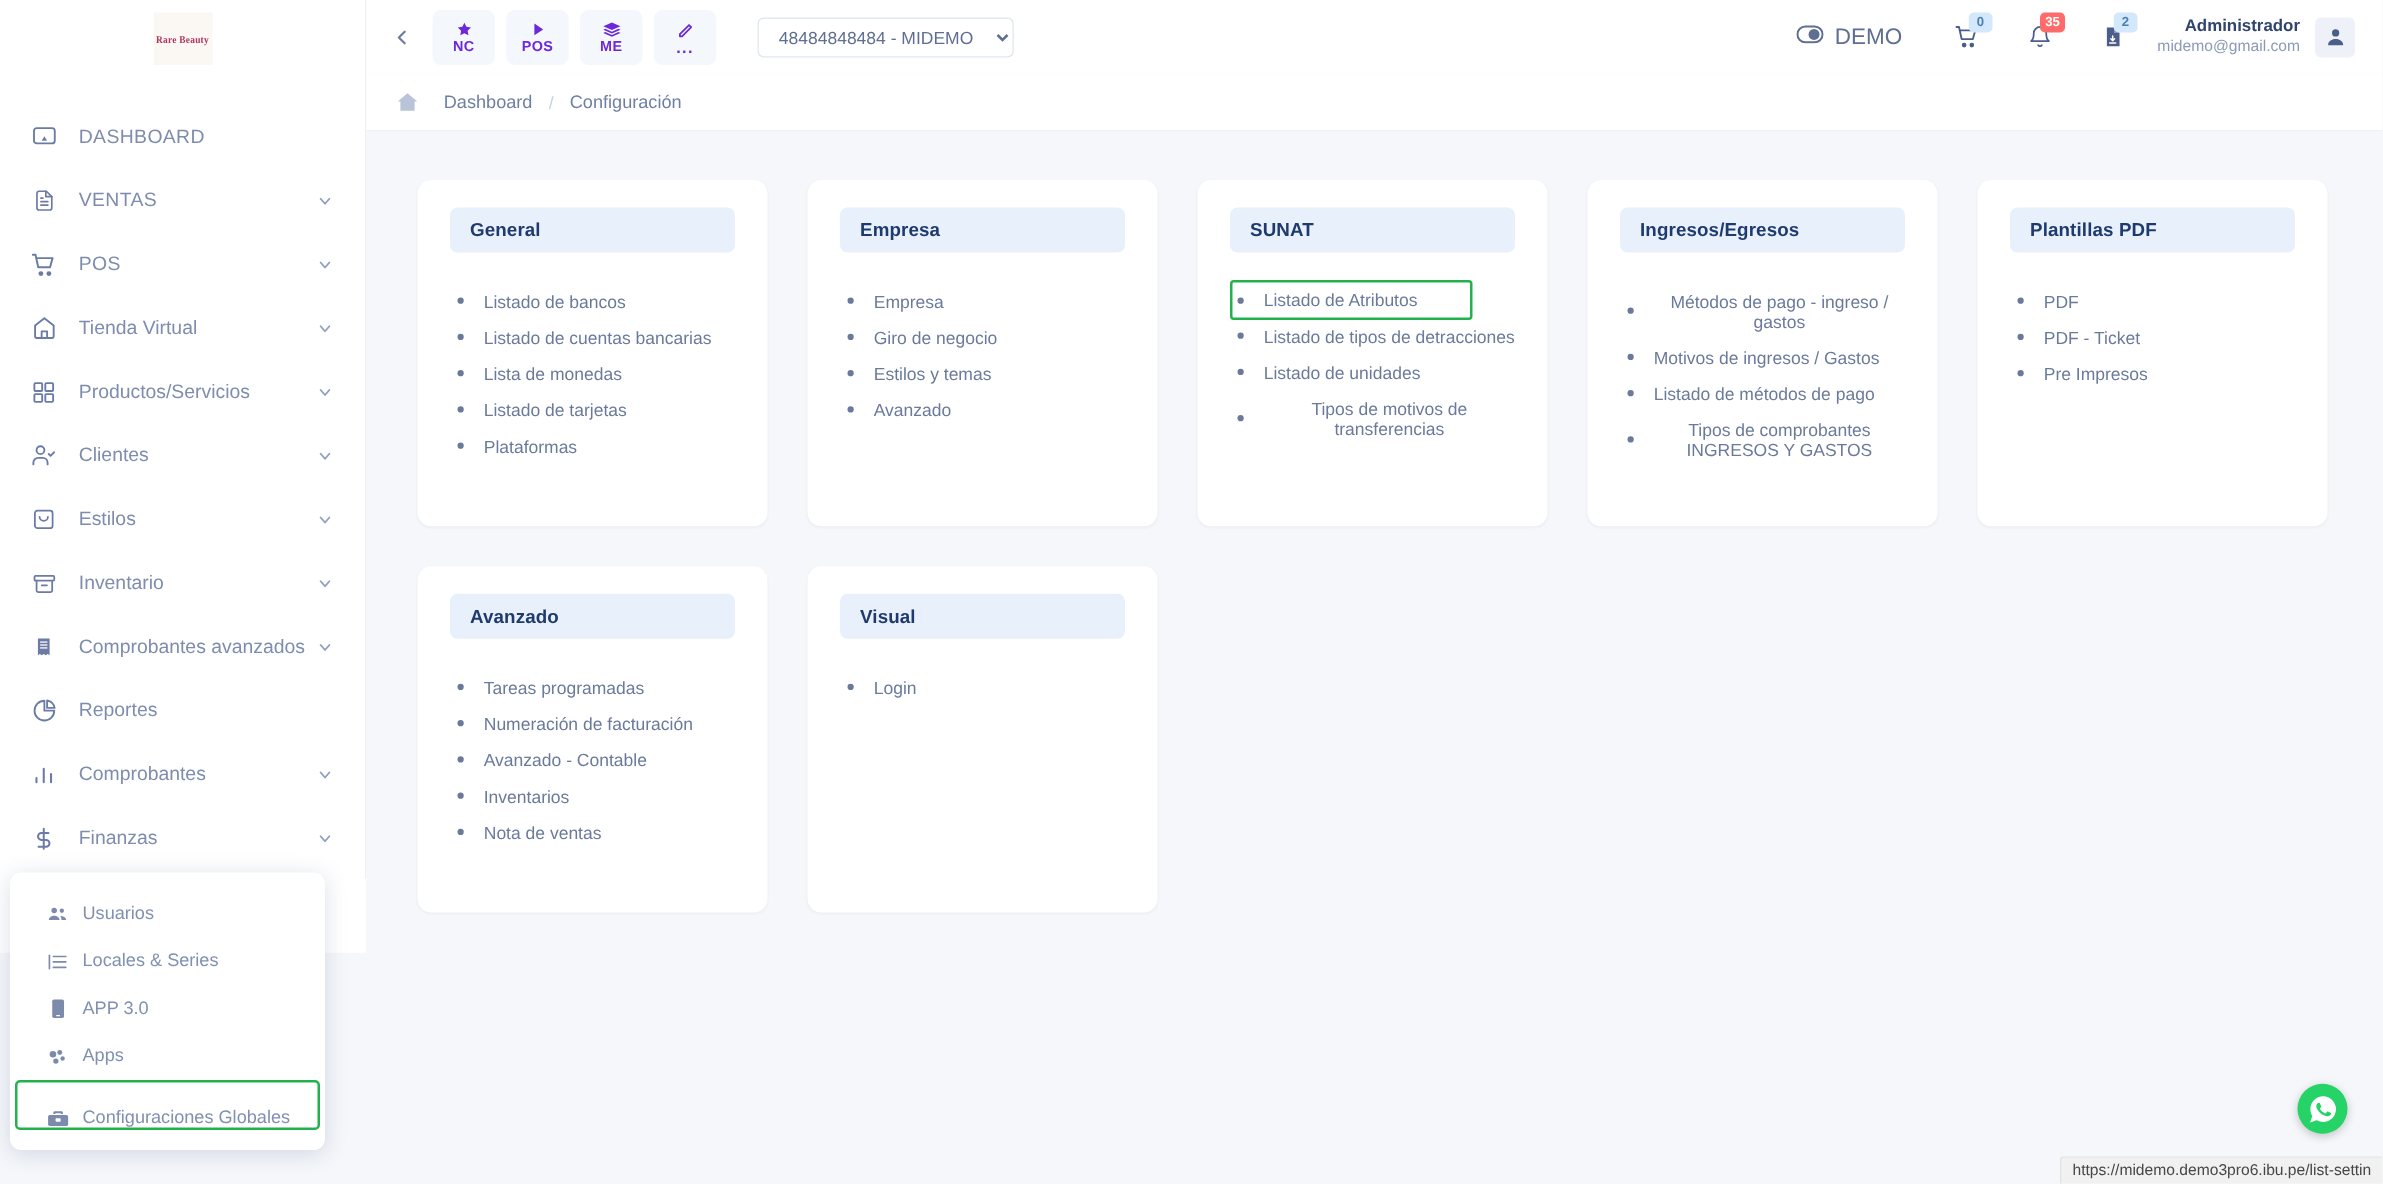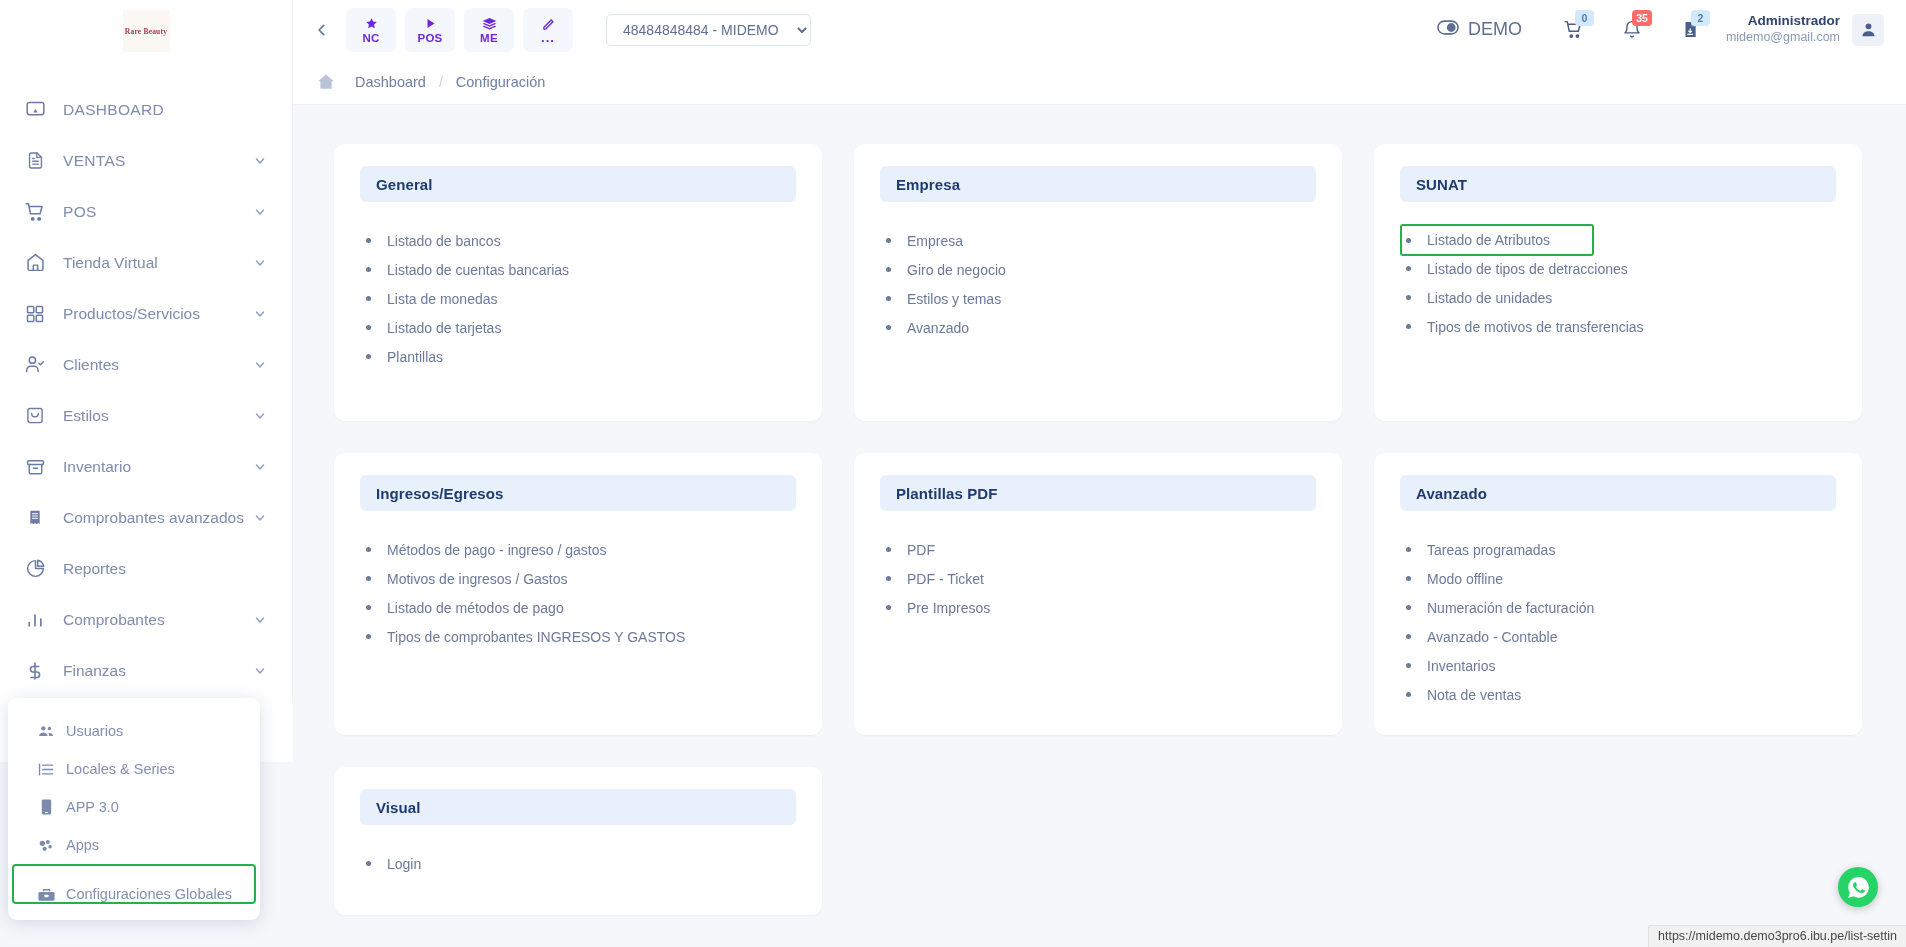--- a/index.html
+++ b/index.html
@@ -142,21 +142,21 @@
   .crumb { color: #6f7fa3; font-size: 14.5px; cursor: pointer; }
   .crumb-sep { color: #c7d0e0; margin: 0 13px; font-size: 14px; }
   .crumb.current { color: #6f7fa3; cursor: default; }
 
   
   #content {
     flex: 1; overflow: hidden; padding: 39px 44px 0 41px;
   }
   #grid {
     display: grid;
-    grid-template-columns: repeat(3, 1fr);
+    grid-template-columns: repeat(5, 1fr);
     gap: 32px 32px;
     text-align: center;
   }
   .card {
     background: #fff; border-radius: 11px; padding: 22px 26px 26px 26px;
     box-shadow: 0 1px 2px rgba(60,80,120,.05);
   }
   .card.r1 { min-height: 277px; }
   .card.r2 { min-height: 277px; }
   .card.r3 { min-height: 148px; }
@@ -584,21 +584,21 @@
             <li>
               <span class="dot"></span>
               <span>Lista de monedas</span>
             </li>
             <li>
               <span class="dot"></span>
               <span>Listado de tarjetas</span>
             </li>
             <li>
               <span class="dot"></span>
-              <span>Plantillas</span>
+              <span>Plataformas</span>
             </li>
           </ul>
         </section>
         <section class="card r1">
           <div class="card-head">
             <span class="card-title">Empresa</span>
           </div>
           <ul class="card-list">
             <li>
               <span class="dot"></span>
@@ -687,24 +687,20 @@
           <div class="card-head">
             <span class="card-title">Avanzado</span>
           </div>
           <ul class="card-list">
             <li>
               <span class="dot"></span>
               <span>Tareas programadas</span>
             </li>
             <li>
               <span class="dot"></span>
-              <span>Modo offline</span>
-            </li>
-            <li>
-              <span class="dot"></span>
               <span>Numeración de facturación</span>
             </li>
             <li>
               <span class="dot"></span>
               <span>Avanzado - Contable</span>
             </li>
             <li>
               <span class="dot"></span>
               <span>Inventarios</span>
             </li>

